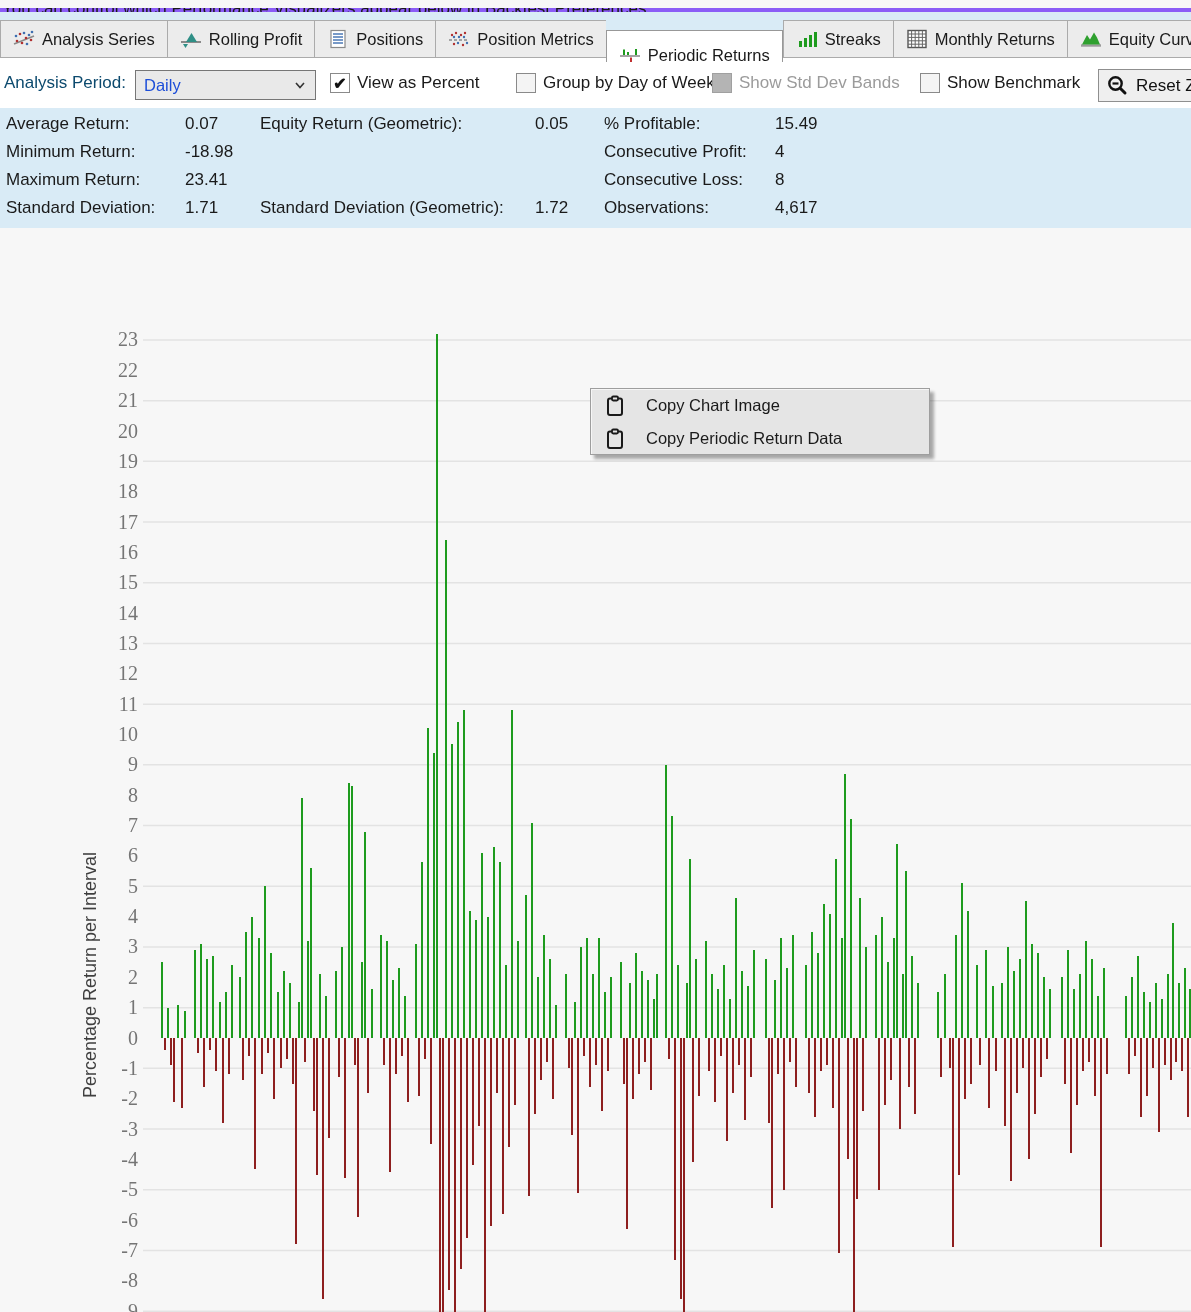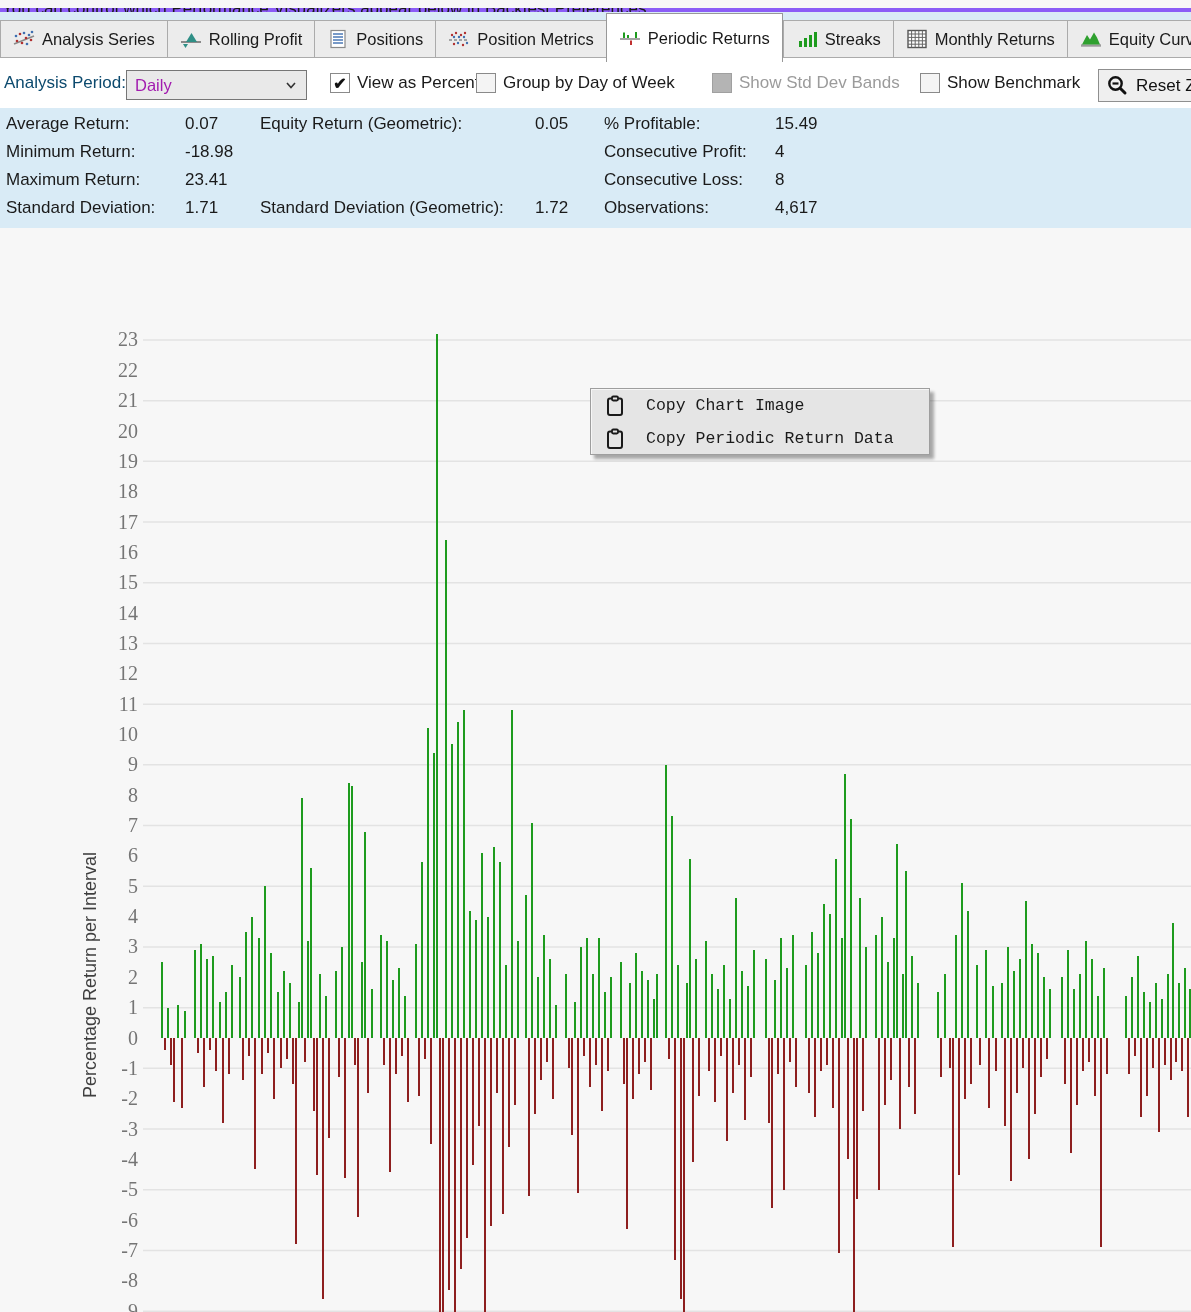--- a/index.html
+++ b/index.html
@@ -15,31 +15,31 @@
 
   
   .tab-strip { position:absolute; left:0; top:12px; width:1191px; height:50px;
     background:linear-gradient(#D9EBF6 0 46px, #FFFFFF 46px 50px);
     display:flex; align-items:flex-start; overflow:hidden; }
   .tab { display:flex; align-items:center; gap:7px; padding:0 12px;
     margin-top:8px; height:38px; background:#ECECEC; border:1px solid #ABABAB;
     border-right:none; font-size:16.5px; color:#1A1A1A; white-space:nowrap;
     flex:0 0 auto; cursor:default; }
   .tab:last-child { border-right:1px solid #ABABAB; }
-  .tab.active { margin-top:1px; height:49px; background:#FFFFFF;
+  .tab.active { margin-top:18px; height:49px; background:#FFFFFF;
     border:1px solid #989898; border-bottom:none; z-index:2; }
   .tab .ticon { width:22px; height:20px; display:inline-block; flex:0 0 auto; }
 
   
   .toolbar { position:absolute; left:0; top:62px; width:1191px; height:46px;
     background:#FFFFFF; }
   .toolbar .tb-label { position:absolute; left:4px; top:11px; font-size:17px; color:#0c4a6e; }
-  .combo { position:absolute; left:126px; top:8px; width:181px; height:30px;
+  .combo { position:absolute; left:135px; top:8px; width:181px; height:30px;
     background:#E9E9E9; border:1px solid #767676; display:flex; align-items:center;
-    padding:0 8px; font-size:16.5px; color:#a21caf; }
+    padding:0 8px; font-size:16.5px; color:#1d4ed8; }
   .combo .chev { margin-left:auto; width:14px; height:14px; }
   .cb { position:absolute; top:11px; display:flex; align-items:center; gap:7px;
     font-size:17px; color:#1A1A1A; white-space:nowrap; }
   .cb .box { width:20px; height:20px; border:1px solid #8A8A8A; background:#F4F4F4;
     display:flex; align-items:center; justify-content:center; font-size:16px;
     font-weight:bold; color:#111; }
   .cb.checked .box { background:#FFFFFF; }
   .cb.disabled { color:#9B9B9B; }
   .cb.disabled .box { background:#B4B4B4; border-color:#A0A0A0; }
   .reset-btn { position:absolute; left:1098px; top:7px; height:33px; width:140px;
@@ -57,21 +57,21 @@
     background:#F7F7F7; }
   .chart svg { position:absolute; left:0; top:0; }
 
   
   .ctx-menu { position:absolute; left:590px; top:388px; width:340px; height:67px;
     background:#E5E5E5; border:1px solid #9E9E9E;
     box-shadow:4px 4px 3px rgba(0,0,0,0.32), inset 1px 1px 0 #F6F6F6; z-index:5; }
   .ctx-item { height:33px; display:flex; align-items:center; font-size:16.5px;
     color:#1A1A1A; cursor:default; }
   .ctx-item .micon { width:22px; height:22px; margin-left:13px; flex:0 0 auto; }
-  .ctx-item .mlabel { margin-left:20px; white-space:nowrap;font-family:Liberation Mono, monospace; }
+  .ctx-item .mlabel { margin-left:20px; white-space:nowrap; }
 </style>
 </head>
 <body>
 
 <div class="top-strip">
   <div class="notice"><span>You can control which Performance Visualizers appear below in </span><span class="link">Backtest Preferences</span><span>.</span></div>
 </div>
 
 <div class="tab-strip" id="tabStrip">
     <div class="tab">
@@ -187,21 +187,21 @@
   <div class="tb-label">Analysis Period:</div>
   <div class="combo">
     <span>Daily</span>
     <svg class="chev" viewBox="0 0 14 14">
         <polyline points="3,5 7,9.5 11,5" fill="none" stroke="#333" stroke-width="1.6"></polyline>
       </svg>
   </div>
   <span id="cbHost"><div class="cb checked" style="left: 330px;">
         <span class="box">✔</span>
     <span>View as Percent</span>
-      </div><div class="cb" style="left: 476px;">
+      </div><div class="cb" style="left: 516px;">
         <span class="box"></span>
     <span>Group by Day of Week</span>
       </div><div class="cb disabled" style="left: 712px;">
         <span class="box"></span>
     <span>Show Std Dev Bands</span>
       </div><div class="cb" style="left: 920px;">
         <span class="box"></span>
     <span>Show Benchmark</span>
       </div></span>
   <div class="reset-btn">

